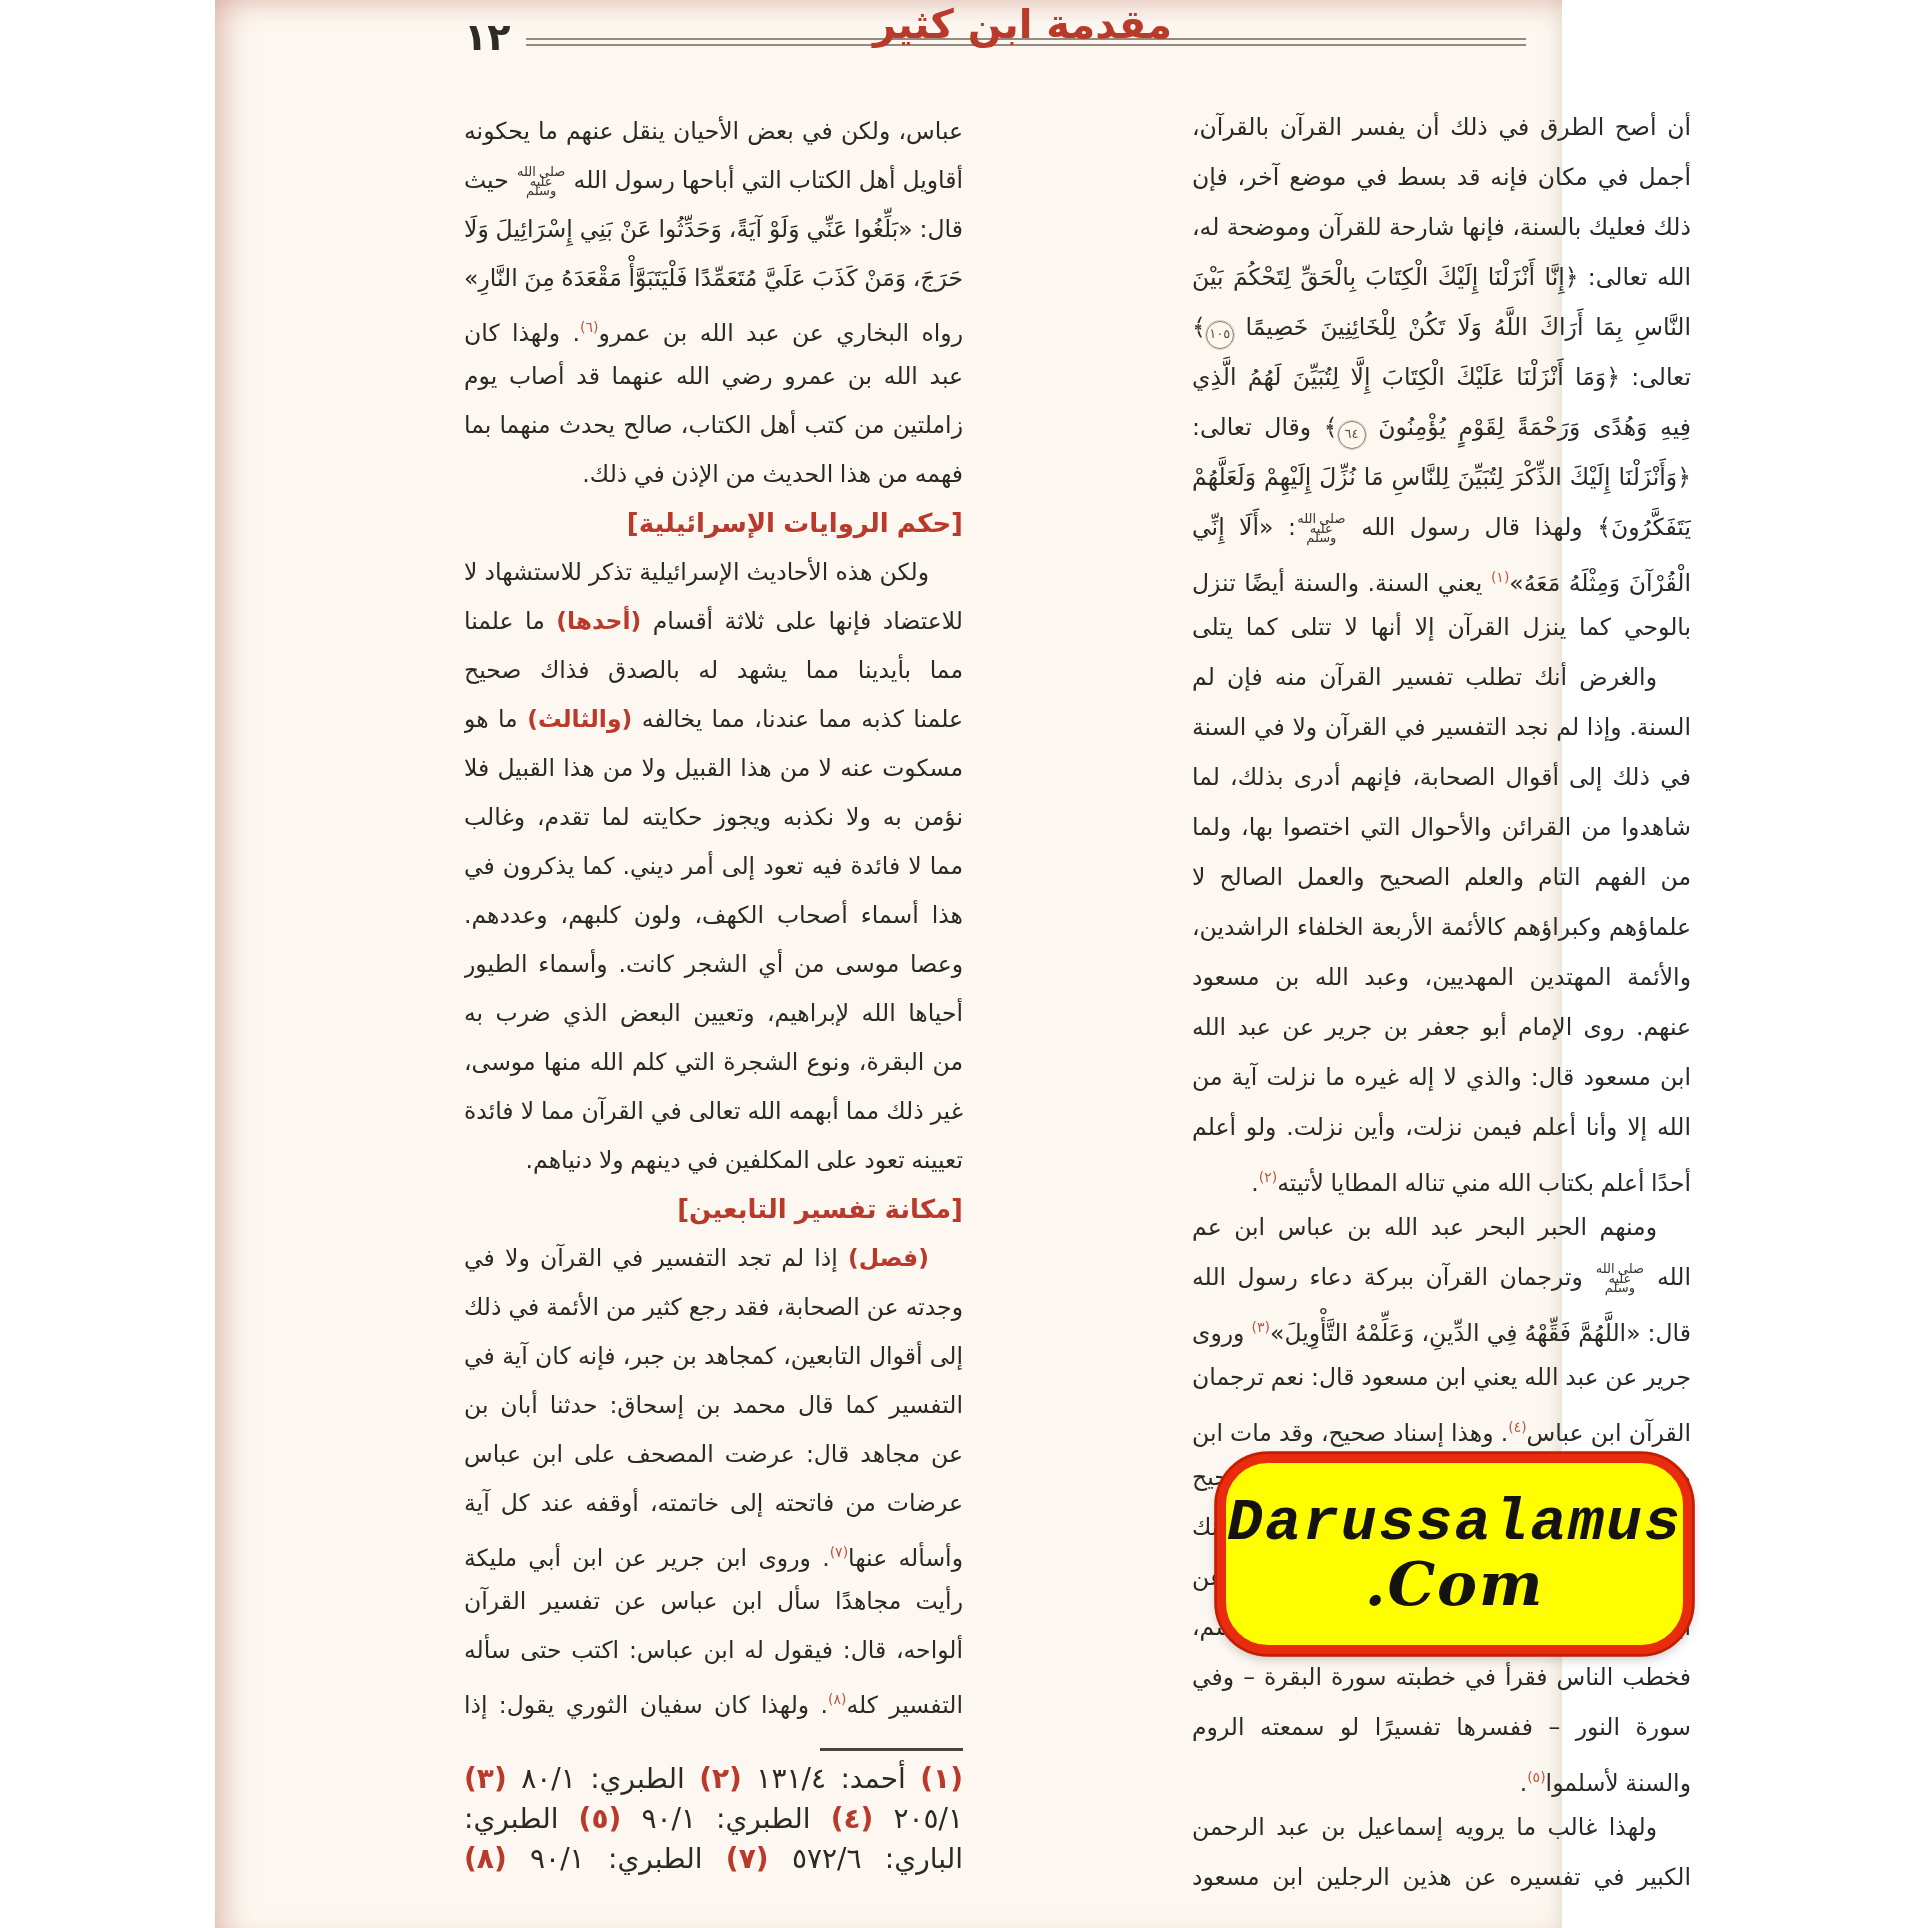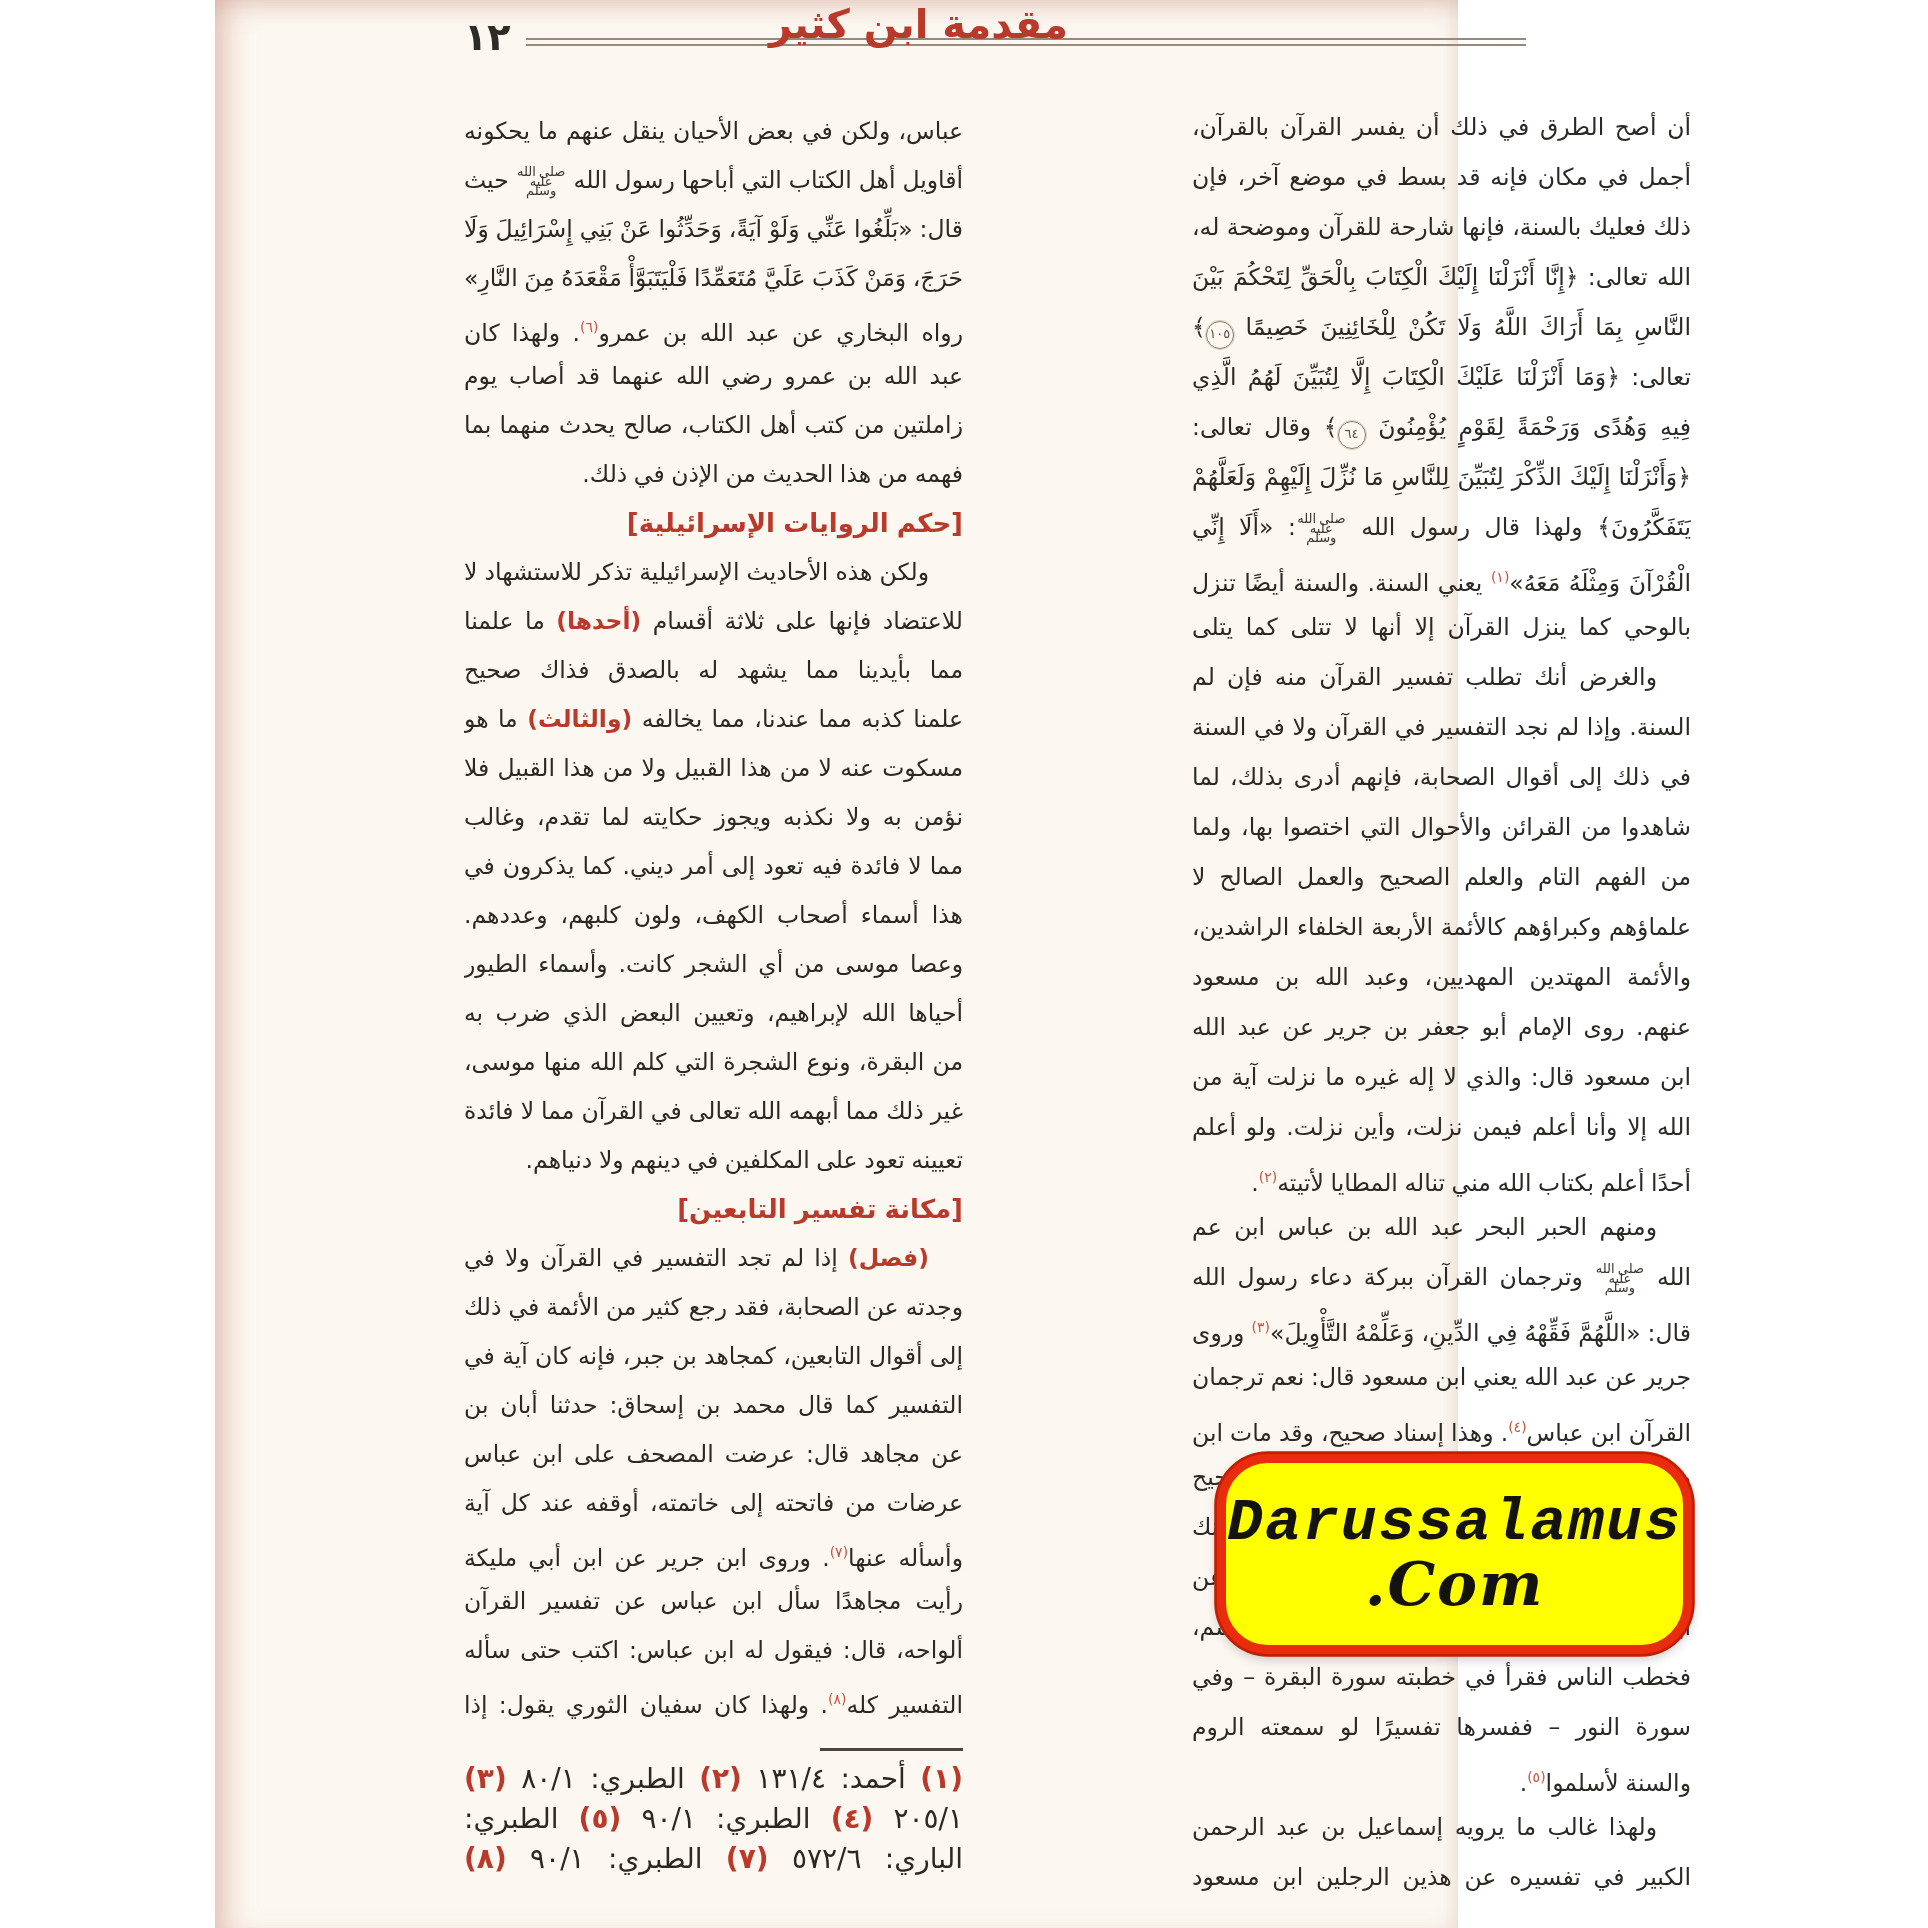--- a/index.html
+++ b/index.html
@@ -1,18 +1,18 @@
 <!DOCTYPE html>
 <html lang="ar" style="--accent: #b93a2b; --fn-red: #c2543e; --ink: #2c2824; --paper: #fcf8f1; --wm-bg: #fefe01; --wm-border: #e92c0d; --wm-ink: #151310;font-size:15px"><head>
 <meta charset="utf-8">
 <style>
   html,body{margin:0;padding:0;width:1928px;height:1928px;background:#ffffff;overflow:hidden;}
   body{position:relative;font-family:"DejaVu Sans",sans-serif;}
 
-  .page{position:absolute;left:215px;top:0;width:1243px;height:1928px;
+  .page{position:absolute;left:215px;top:0;width:1347px;height:1928px;
         background:var(--paper,#fcf8f1);
         box-shadow: inset 26px 0 30px -17px rgba(203,142,128,.55),
                     inset 0 22.6px 26px -17px rgba(203,142,128,.40),
                     inset -17px 0 22.6px -15px rgba(185,165,145,.30);}
 
   .pagenum{position:absolute;left:249px;top:15px;font-size:38px;font-weight:600;color:#2e2b27;}
   .rule{position:absolute;left:311px;top:38px;width:1000px;height:3.8px;
         border-top:2.8px solid #958a7b;border-bottom:2.8px solid #958a7b;}
   .title{position:absolute;top:1px;right:390px;font-size:40px;font-weight:bold;
          color:var(--accent,#b93a2b);direction:rtl;white-space:nowrap;}

